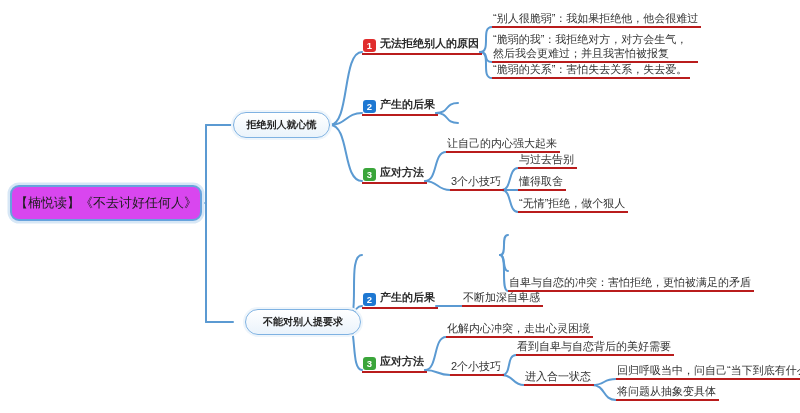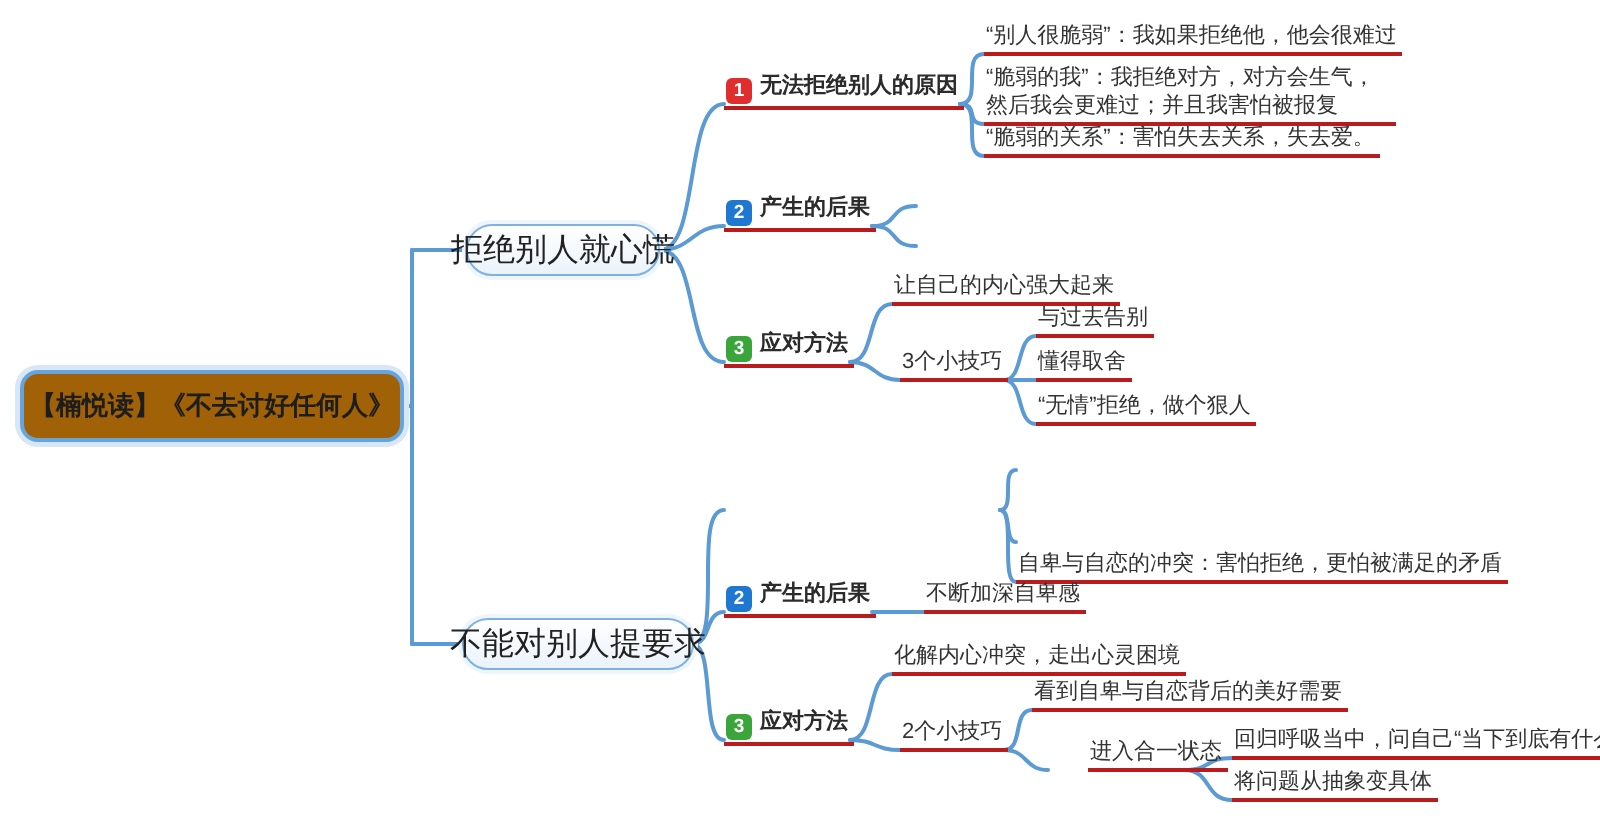--- a/index.html
+++ b/index.html
@@ -5,30 +5,30 @@
   html,body{margin:0;padding:0;background:#fff;}
   #canvas{
     position:relative;width:800px;height:413px;background:#fff;overflow:hidden;
     font-family:"Liberation Sans","DejaVu Sans",sans-serif;color:#333;
   }
   #wires{position:absolute;left:0;top:0;width:800px;height:413px;}
   .node{position:absolute;}
   
   .root-box{
     box-sizing:border-box;width:192px;height:36px;border:2px solid #67a3dc;
-    border-radius:9px;background:#a16207;box-shadow:0 0 0 2.5px #d7e7f6;
+    border-radius:9px;background:#d946ef;box-shadow:0 0 0 2.5px #d7e7f6;
     display:flex;align-items:center;justify-content:center;
-    font-size:13px;font-weight:700;color:#1d1d1d;white-space:nowrap;
+    font-size:13px;font-weight:400;color:#1d1d1d;white-space:nowrap;
   }
   
   .pill{
     box-sizing:border-box;height:26px;border:1.5px solid #7fb2e2;border-radius:13px;
     background:linear-gradient(180deg,#ffffff 0%,#eaf3fb 100%);
     display:flex;align-items:center;justify-content:center;
-    font-size:16px;font-weight:400;color:#222;white-space:nowrap;
+    font-size:10px;font-weight:700;color:#222;white-space:nowrap;
     box-shadow:0 0 0 2px #eef5fb;
   }
   
   .line-node{
     font-size:11px;line-height:14px;padding:0 3px 1px 1px;
     border-bottom:2px solid #b91c1c;white-space:nowrap;color:#333;
   }
   .line-node.wrap{white-space:normal;}
   .sec{font-weight:600;color:#2b2b2b;}
   .badge{
@@ -107,32 +107,32 @@
 
   <div class="node line-node sec" style="left:362px;top:165px">
     <span class="badge green">3</span><span>应对方法</span>
   </div>
   <div class="node line-node" style="left:446px;top:136px">让自己的内心强大起来</div>
   <div class="node line-node" style="left:450px;top:174px">3个小技巧</div>
   <div class="node line-node" style="left:518px;top:152px">与过去告别</div>
   <div class="node line-node" style="left:518px;top:174px">懂得取舍</div>
   <div class="node line-node" style="left:518px;top:196px">“无情”拒绝，做个狠人</div>
 
-  <div class="node pill" style="left:231px;top:309px;width:116px">不能对别人提要求</div>
+  <div class="node pill" style="left:245px;top:309px;width:116px">不能对别人提要求</div>
 
   <div class="node line-node" style="left:508px;top:275px">自卑与自恋的冲突：害怕拒绝，更怕被满足的矛盾</div>
 
   <div class="node line-node sec" style="left:362px;top:290px">
     <span class="badge blue">2</span><span>产生的后果</span>
   </div>
   <div class="node line-node" style="left:462px;top:290px">不断加深自卑感</div>
 
   <div class="node line-node sec" style="left:362px;top:354px">
     <span class="badge green">3</span><span>应对方法</span>
   </div>
   <div class="node line-node" style="left:446px;top:321px">化解内心冲突，走出心灵困境</div>
   <div class="node line-node" style="left:450px;top:359px">2个小技巧</div>
   <div class="node line-node" style="left:516px;top:339px">看到自卑与自恋背后的美好需要</div>
-  <div class="node line-node" style="left:544px;top:369px">进入合一状态</div>
+  <div class="node line-node" style="left:524px;top:369px">进入合一状态</div>
   <div class="node line-node" style="left:616px;top:363px">回归呼吸当中，问自己“当下到底有什么问题”</div>
   <div class="node line-node" style="left:616px;top:384px">将问题从抽象变具体</div>
 
 </div>
 
 </body></html>

